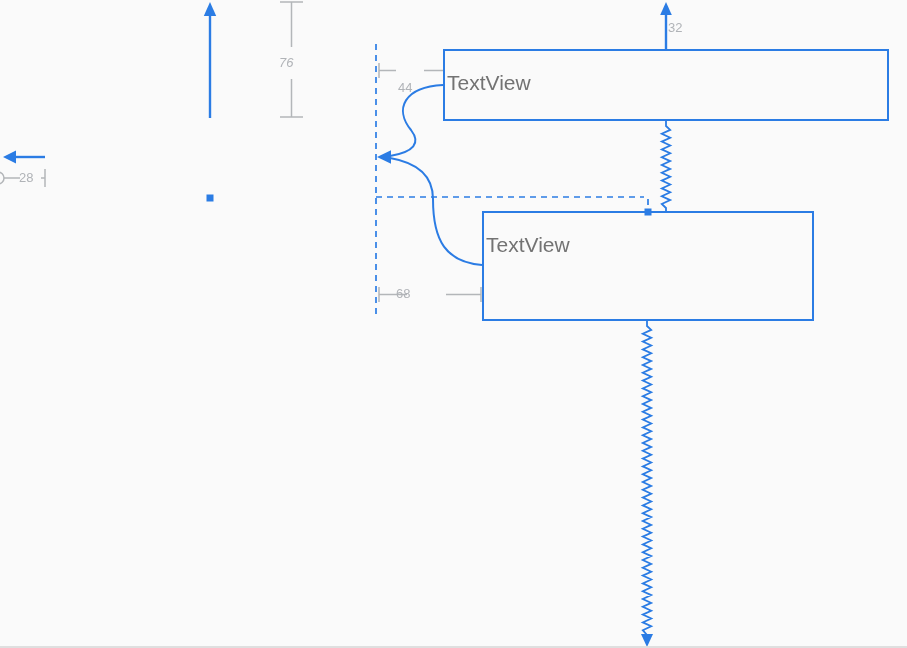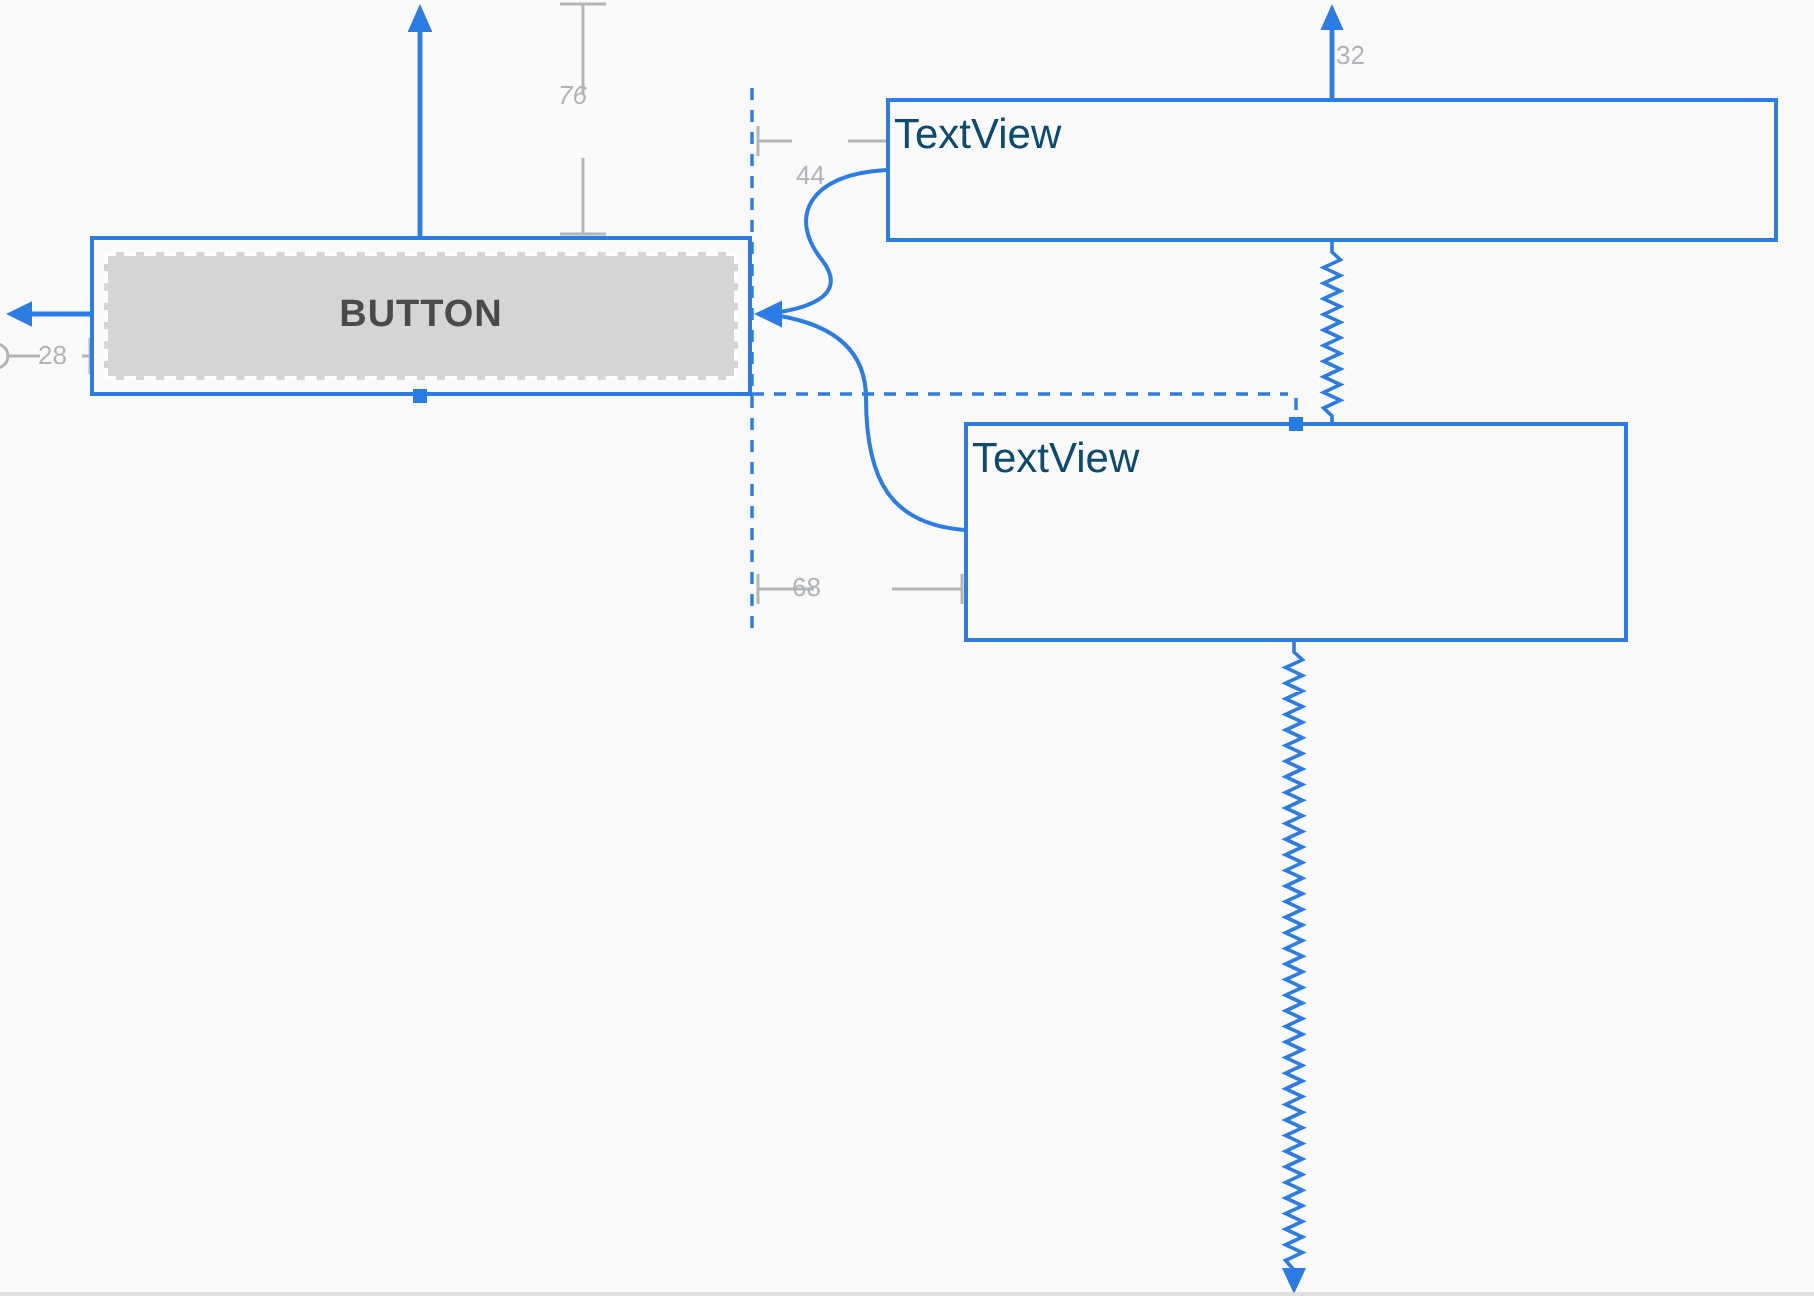--- a/index.html
+++ b/index.html
@@ -11,24 +11,24 @@
     overflow:hidden;
   }
   #overlay-svg{position:absolute;left:0;top:0;}
   .widget{
     position:absolute;
     border:2px solid #2b7ce4;
     box-sizing:border-box;
     background:transparent;
   }
   .widget .tv-label{
-    color:#0c4a6e;
+    color:#737373;
     font-size:21px;
     line-height:24px;
-    padding:5px 0 0 2px;
+    padding:20px 0 0 2px;
     user-select:none;
   }
   #button-widget{
     left:45px;top:118px;width:331px;height:80px;
     display:flex;align-items:center;justify-content:center;
   }
   #button-inner{
     position:absolute;left:5px;top:6px;right:5px;bottom:6px;
     background:#d5d5d5;
     border:2px dashed #ffffff;
@@ -126,35 +126,30 @@
       <polygon points="377,157 391,150.3 391,163.7"></polygon>
       <polygon points="647,647 641,634 653,634"></polygon>
     </g>
 
     <g fill="#2b7ce4" stroke="none">
       <rect x="206.5" y="194.5" width="7" height="7"></rect>
       <rect x="644.5" y="208.5" width="7" height="7"></rect>
     </g>
   </svg>
 
-  <div class="widget" id="button-widget">
-    <div id="button-inner">
-      <span class="btn-label">BUTTON</span>
-    </div>
-  </div>
 
   <div class="widget" id="textview-top">
     <div class="tv-label">TextView</div>
   </div>
 
   <div class="widget" id="textview-middle">
     <div class="tv-label">TextView</div>
   </div>
 
-  <div class="measure-label" style="left:279px;top:40px;font-style:italic;">76</div>
+  <div class="measure-label" style="left:279px;top:55px;font-style:italic;">76</div>
   <div class="measure-label" style="left:19px;top:170px;">28</div>
   <div class="measure-label" style="left:398px;top:80px;">44</div>
   <div class="measure-label" style="left:396px;top:286px;">68</div>
   <div class="measure-label" style="left:668px;top:20px;">32</div>
 
 
   <div id="bottom-edge"></div>
 </div>
 
 </body></html>

